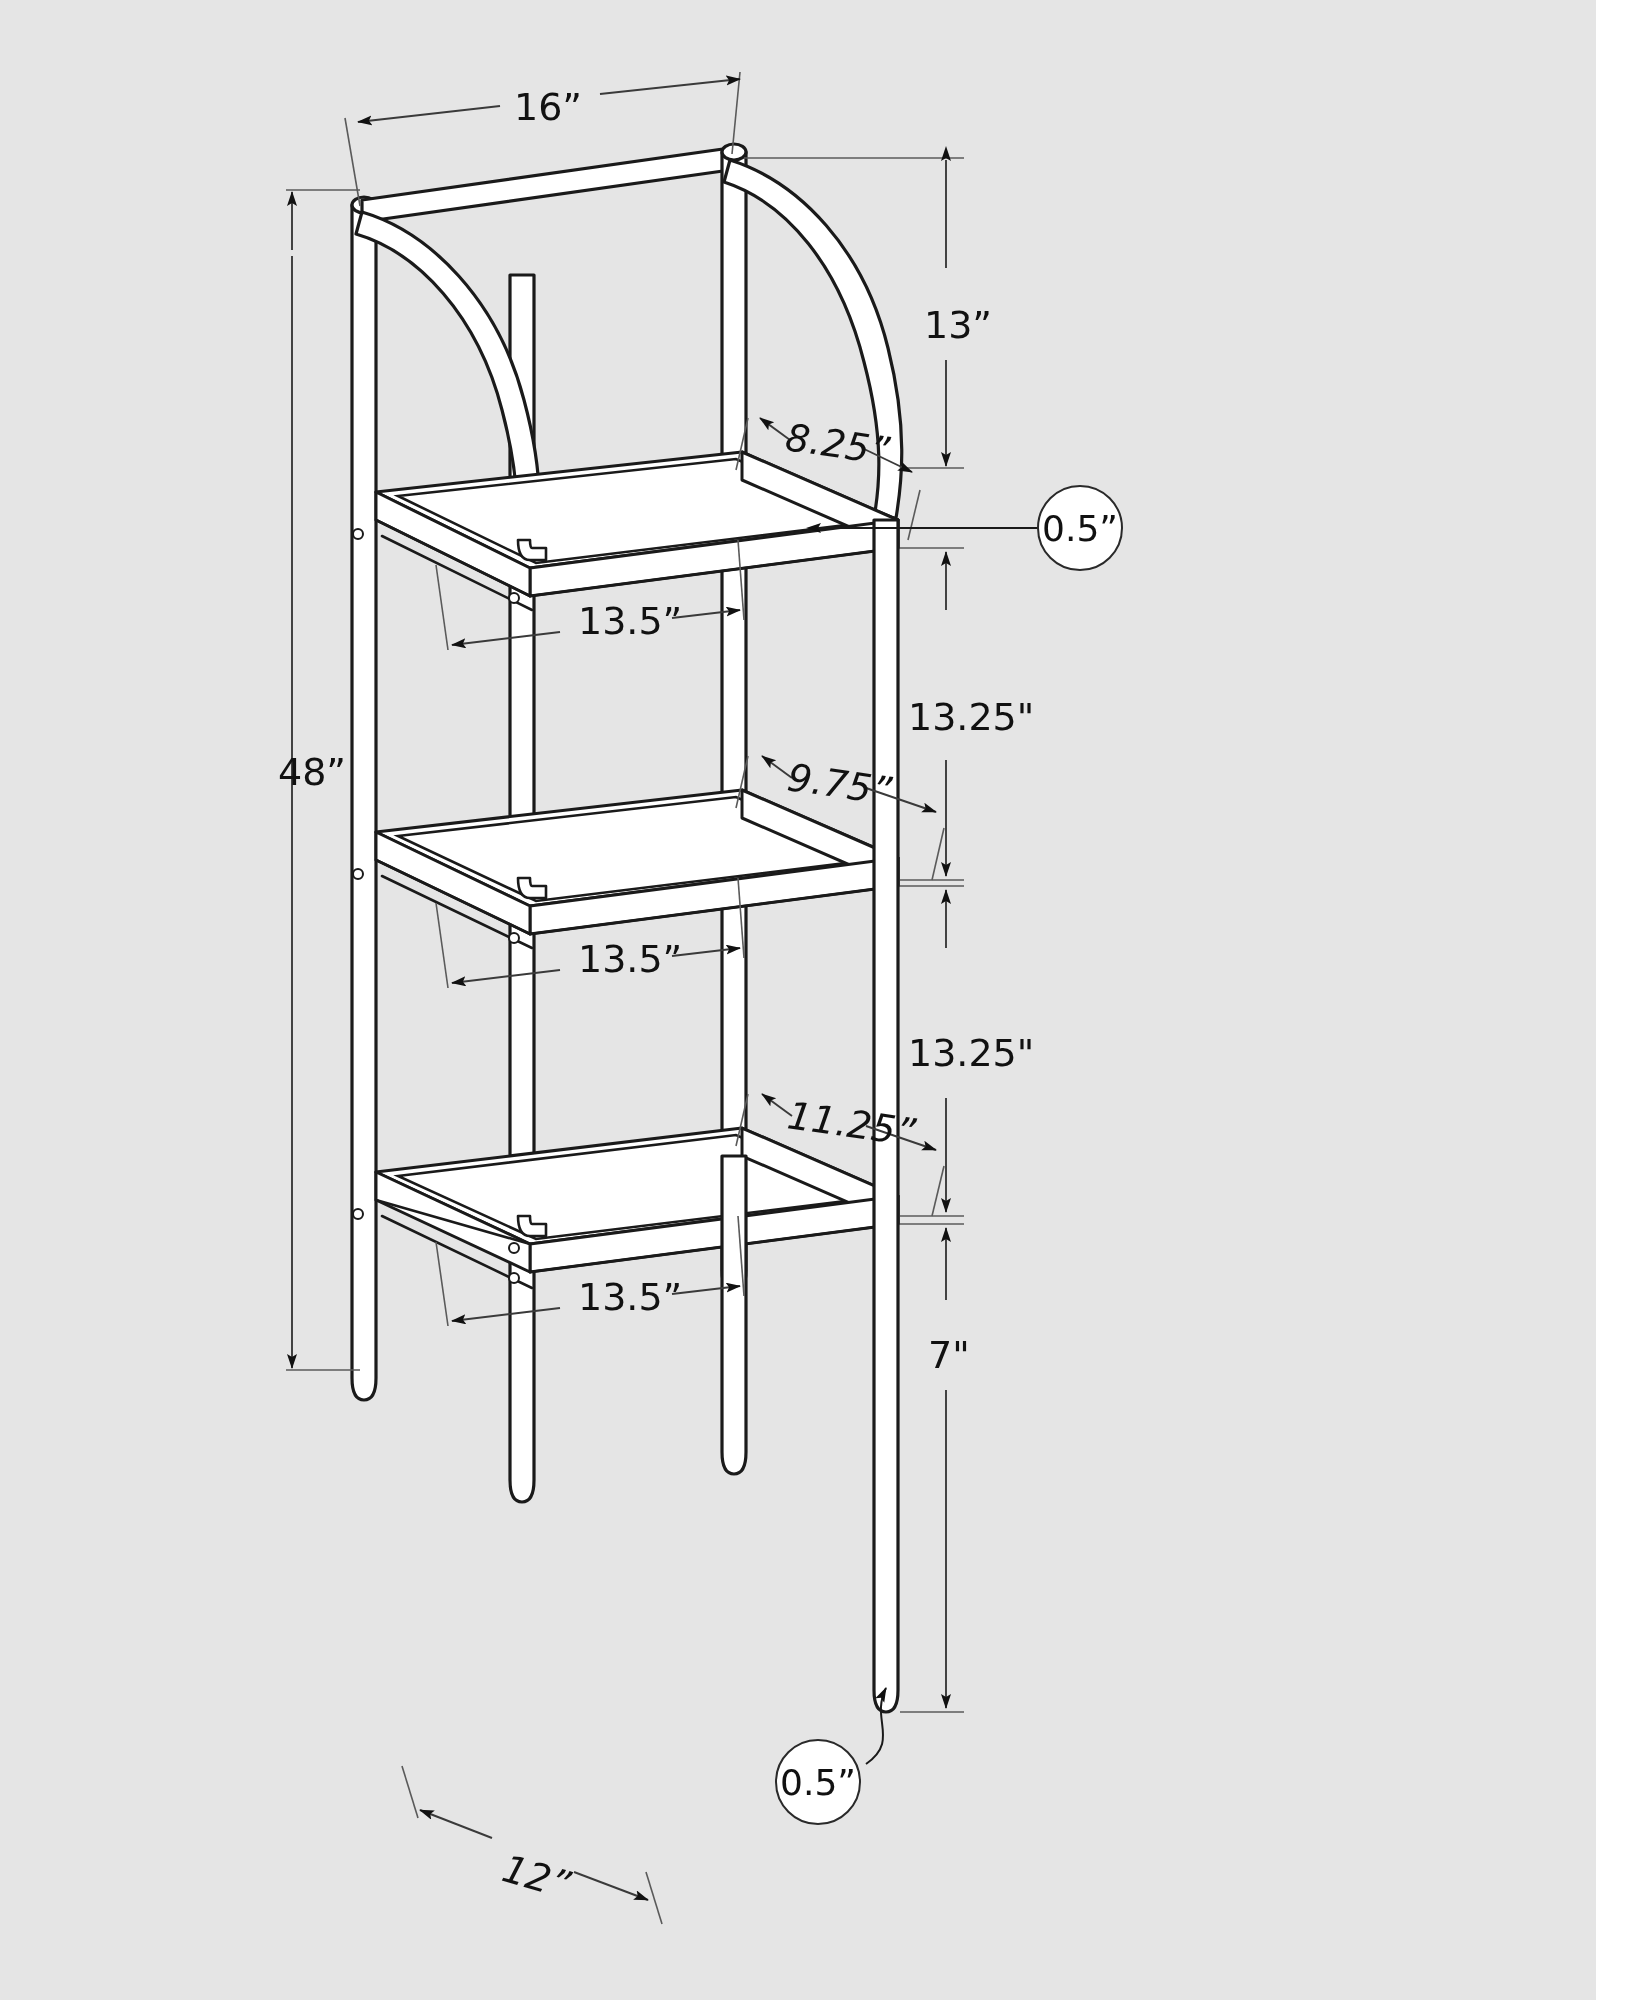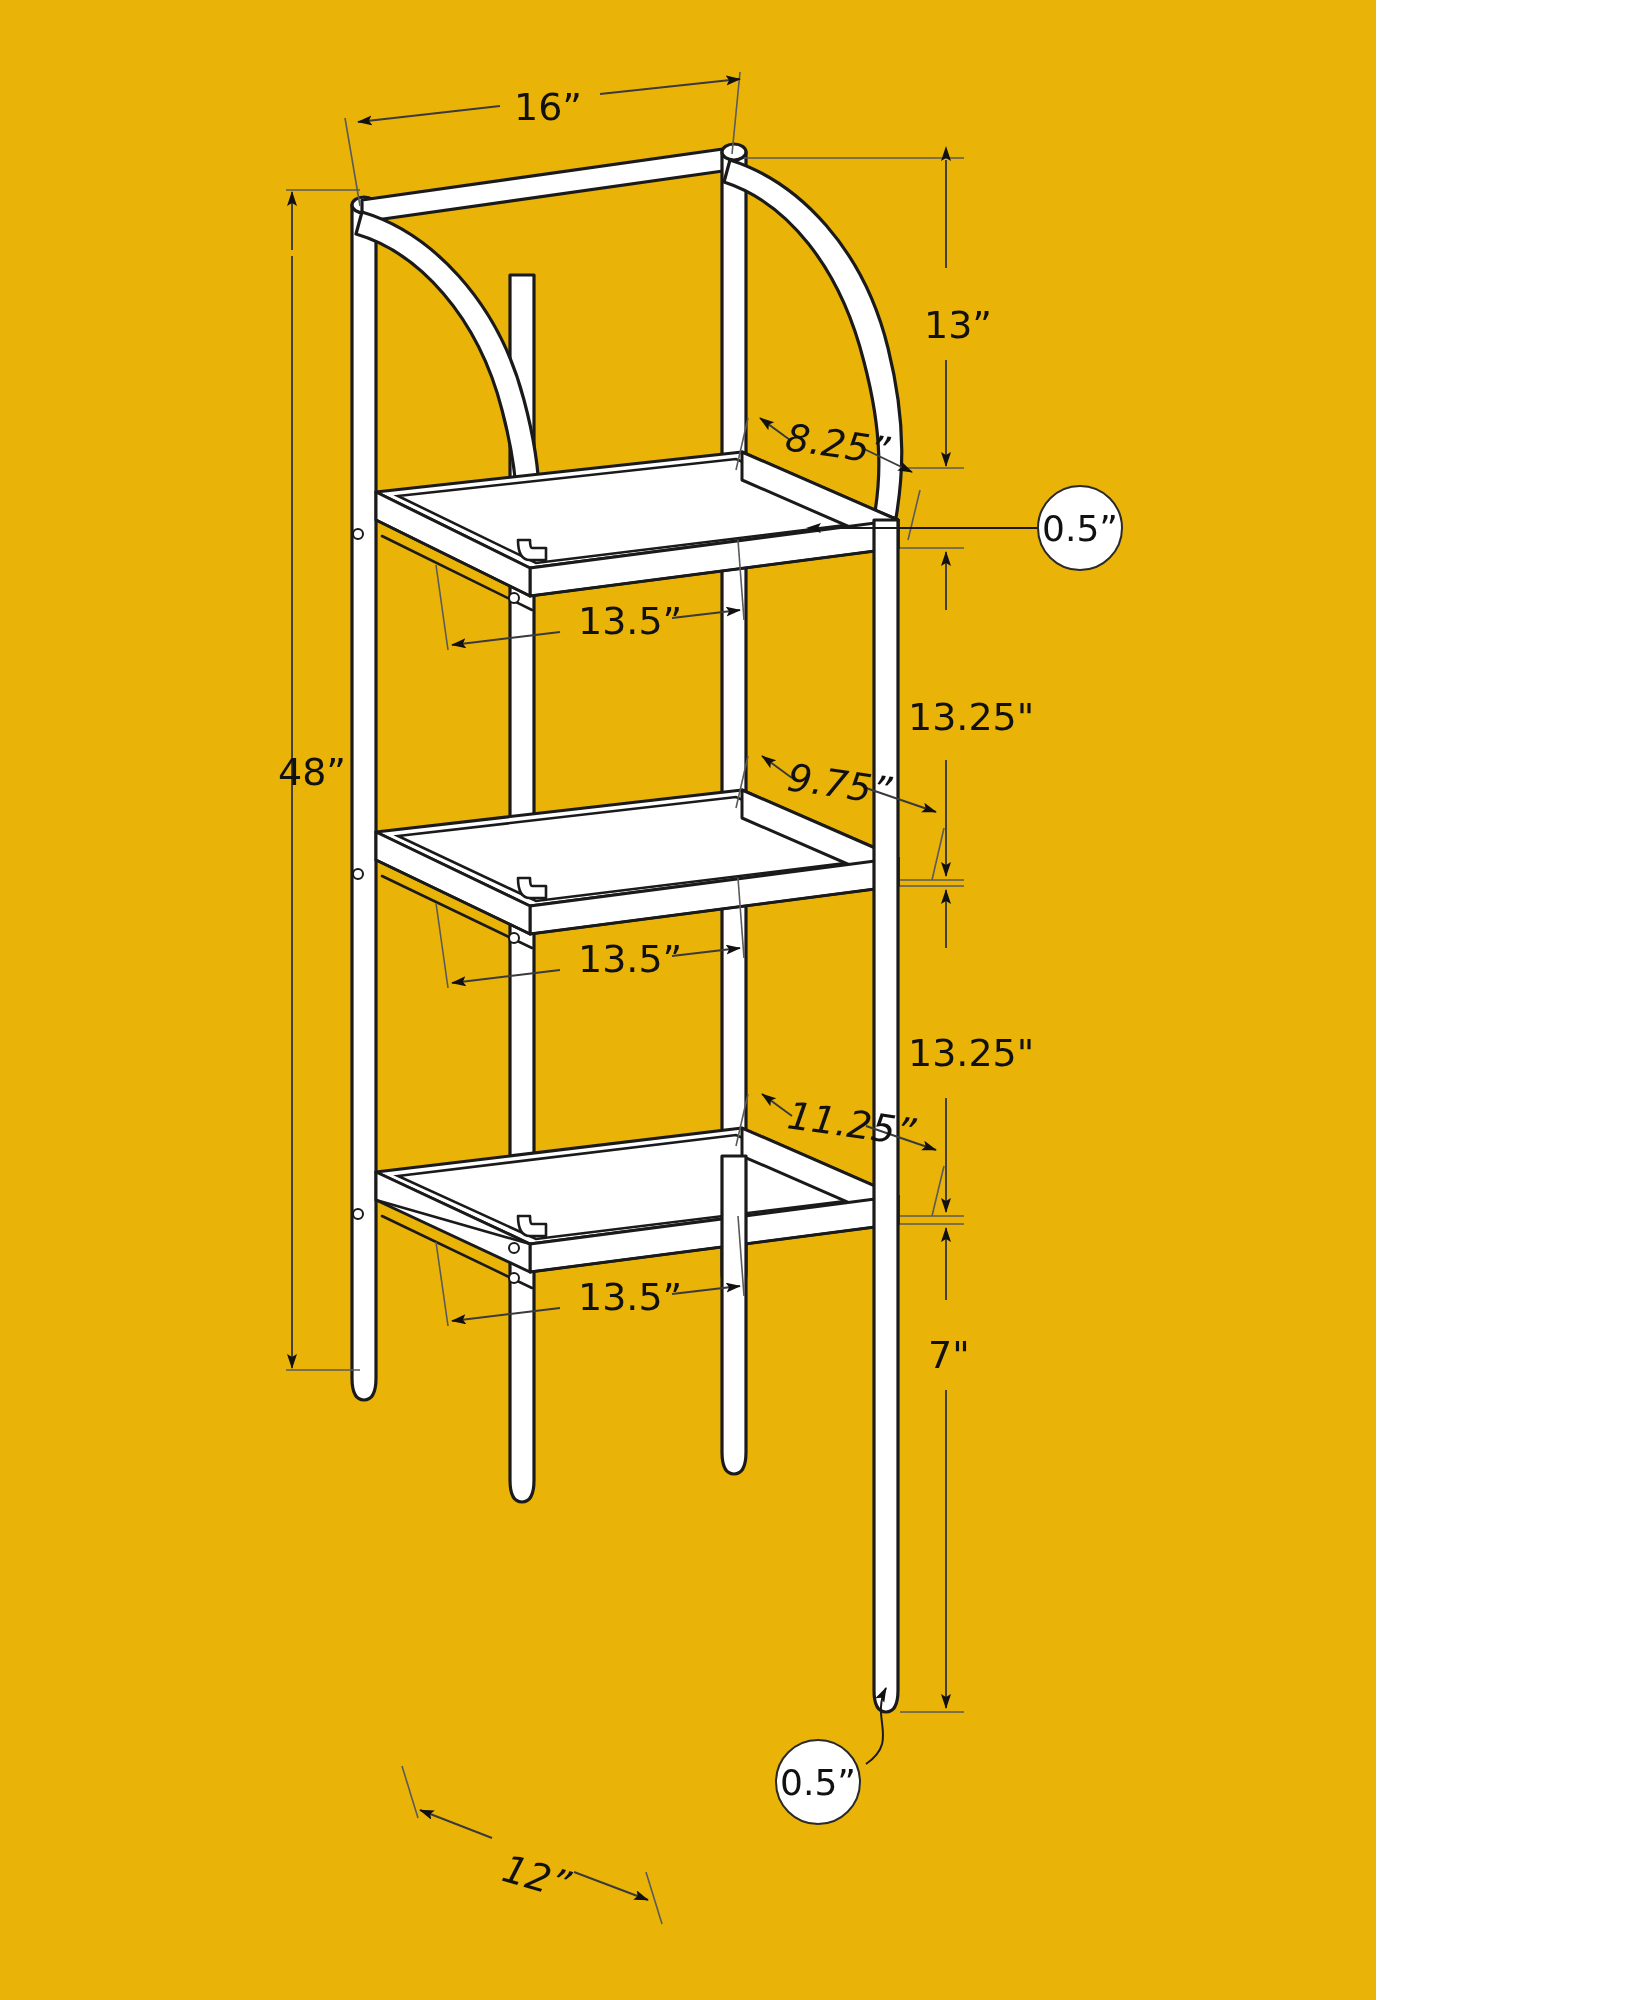--- a/index.html
+++ b/index.html
@@ -5,23 +5,23 @@
   html, body {
     margin: 0;
     padding: 0;
     background: #ffffff;
   }
   body {
     font-family: "Liberation Sans", sans-serif;
   }
   #canvas-wrap {
     position: relative;
-    width: 1376px;
+    width: 1596px;
     height: 2000px;
-    background: #eab308;
+    background: #e5e5e5;
     overflow: hidden;
   }
   svg#drawing {
     position: absolute;
     top: 0;
     left: 0;
     width: 1648px;
     height: 2000px;
     display: block;
   }

